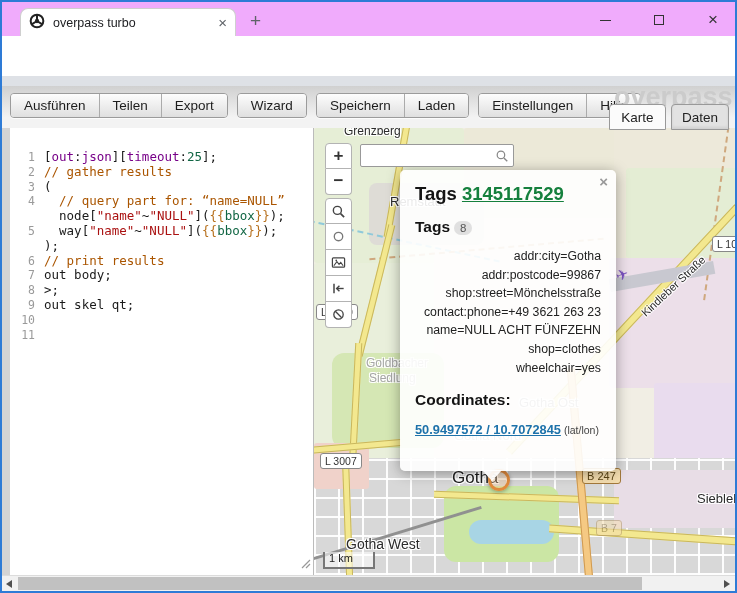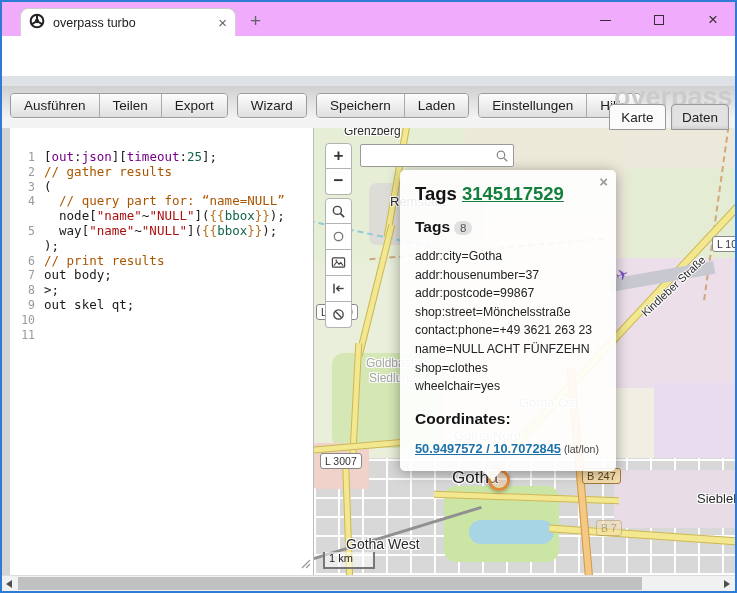--- a/index.html
+++ b/index.html
@@ -144,21 +144,21 @@
   
   .popup{left:86px;top:42px;width:216px;height:301px;background:rgba(255,255,255,.9);border-radius:5px;
          box-shadow:0 2px 14px rgba(0,0,0,.35);padding:13px 15px;z-index:6;}
   .popup *{position:static;}
   .popup-close{position:absolute;right:8px;top:3px;color:#9a9a9a;font-size:15px;font-weight:bold;}
   .popup-title{font-size:18.5px;font-weight:bold;color:#141414;}
   .popup-id{color:#15803d;text-decoration:underline;}
   .tags-hdr{margin-top:13px;font-size:15.5px;font-weight:bold;color:#141414;}
   .tags-count{background:#e0e0e0;border-radius:9px;padding:1px 6px;font-size:11.5px;font-weight:normal;color:#555;margin-left:4px;}
   .tag-list{margin-top:11px;}
-  .tag-line{font-size:12.3px;line-height:18.6px;color:#222;white-space:nowrap;}
+  .tag-line{font-size:12.3px;line-height:18.6px;color:#222;white-space:nowrap;text-align:right;}
   .coords-hdr{margin-top:14px;font-size:15.5px;font-weight:bold;color:#141414;}
   .coords-line{margin-top:13px;font-size:12.8px;}
   .coords-link{color:#1d72aa;font-weight:bold;text-decoration:underline;}
   .coords-suffix{font-size:10.5px;color:#444;margin-left:3px;text-align:right;}
   .popup-tip{left:168px;top:342px;width:0;height:0;border-left:10px solid transparent;
              border-right:10px solid transparent;border-top:11px solid rgba(255,255,255,.92);z-index:6;}
 
   
   .hscroll{position:absolute;left:0;top:573px;width:733px;height:16px;background:#f1f1f1;border-top:1px solid #dcdcdc;}
   .hs-thumb{position:absolute;left:16px;top:1px;width:624px;height:13px;background:#c1c1c1;}
@@ -364,21 +364,20 @@
         <div class="popup-close">×</div>
         <div class="popup-title">
           <span>Tags</span>
           <span class="popup-id">3145117529</span>
         </div>
         <div class="tags-hdr">
           <span>Tags</span><span class="tags-count">8</span>
         </div>
         <div class="tag-list">
             <div class="tag-line">addr:city=Gotha</div>
-            <div class="tag-line">addr:housenumber=37</div>
             <div class="tag-line">addr:postcode=99867</div>
             <div class="tag-line">shop:street=Mönchelsstraße</div>
             <div class="tag-line">contact:phone=+49 3621 263 23</div>
             <div class="tag-line">name=NULL ACHT FÜNFZEHN</div>
             <div class="tag-line">shop=clothes</div>
             <div class="tag-line">wheelchair=yes</div>
           </div>
         <div class="coords-hdr">Coordinates:</div>
         <div class="coords-line">
           <span class="coords-link">50.9497572 / 10.7072845</span><span class="coords-suffix">(lat/lon)</span>

